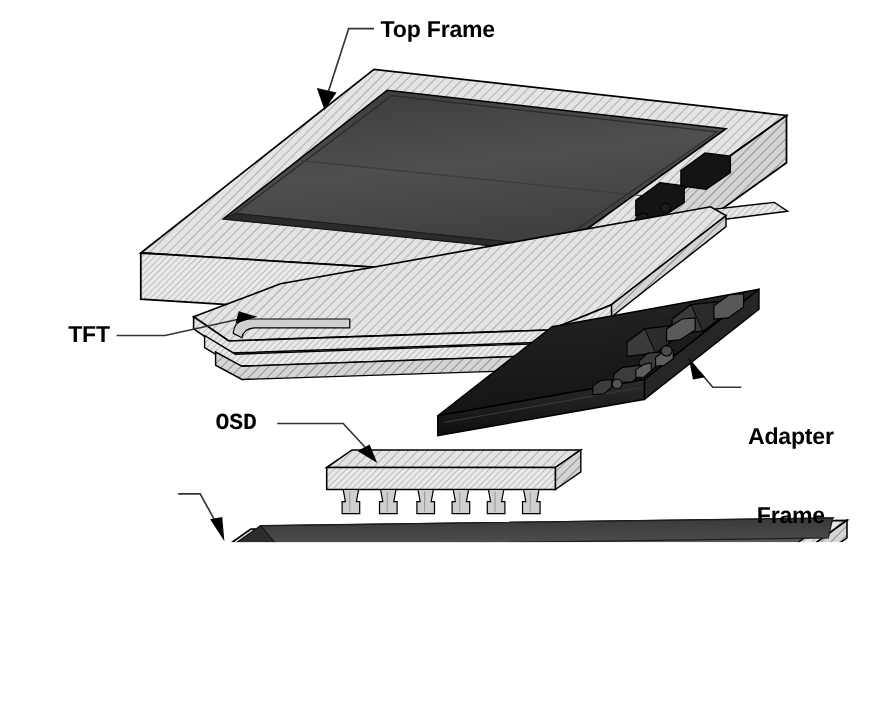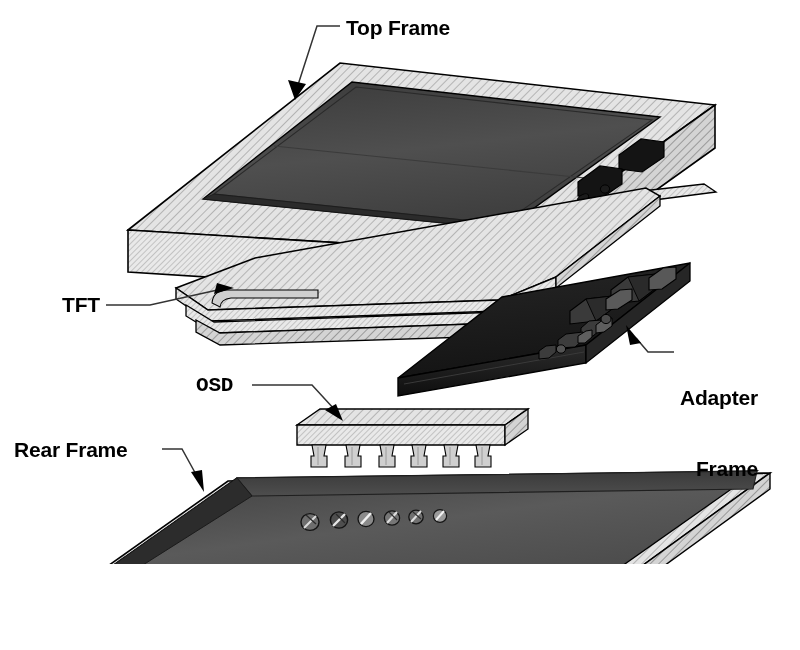--- a/index.html
+++ b/index.html
@@ -6,42 +6,42 @@
     margin: 0;
     padding: 0;
     background: #ffffff;
   }
   body {
     font-family: "Liberation Sans", sans-serif;
   }
   #stage {
     position: relative;
     width: 800px;
-    height: 564px;
+    height: 493px;
     background: #ffffff;
     overflow: hidden;
   }
   #diagram {
     position: absolute;
     left: 0;
     top: 0;
     width: 800px;
     height: 650px;
   }
   .label {
     position: absolute;
     font-family: "Liberation Sans", sans-serif;
     font-weight: bold;
     font-size: 21px;
     color: #000000;
     line-height: 1.12;
     white-space: pre;
     letter-spacing: -0.2px;
   }
-  .label-right { text-align: right; }
+  .label-right { text-align: center; }
 </style>
 </head>
 <body>
 
 <div id="stage">
 
   <svg id="diagram" viewBox="0 0 800 650">
     <defs>
 
       <pattern id="hatch" width="6" height="6" patternUnits="userSpaceOnUse" patternTransform="rotate(45)">
@@ -256,15 +256,14 @@
 
   <div class="label" style="left:62px; top:293px;">TFT</div>
 
   <div class="label label-right" style="left:680px; top:339px;">
     <div>Adapter</div>
     <div>Frame</div>
   </div>
 
   <div class="label" style="left:196px; top:374px;font-family:Liberation Mono, monospace;">OSD</div>
 
-  <div class="label" style="left:14px; top:438px;">Rear Frame</div>
 
 </div>
 
 </body></html>

